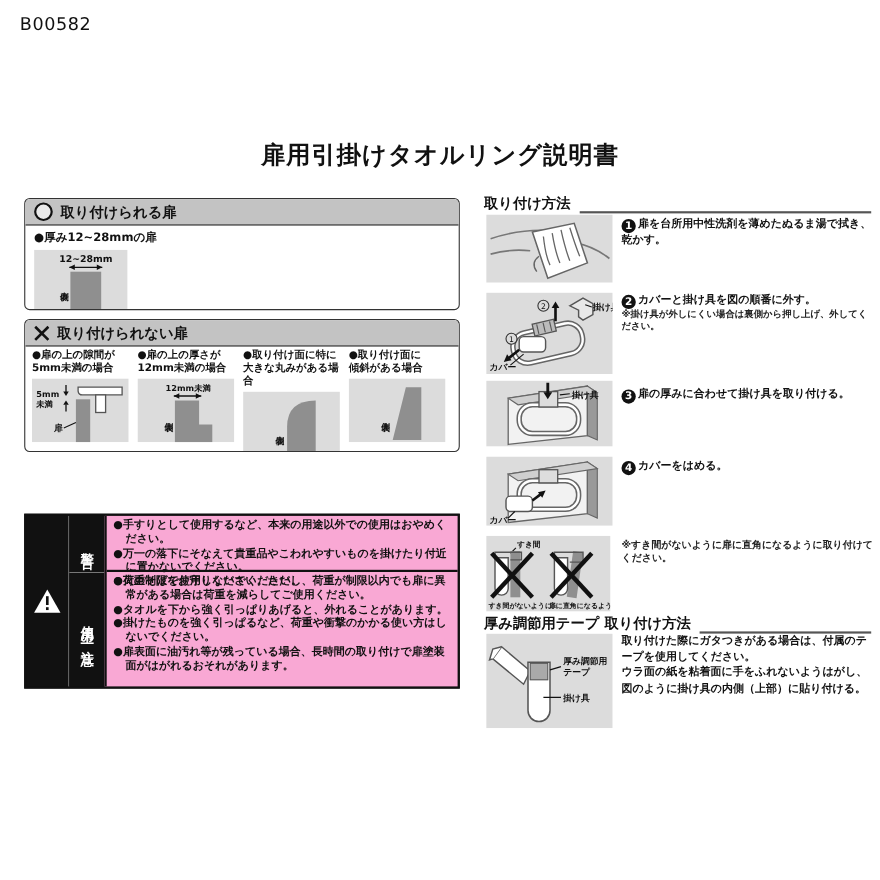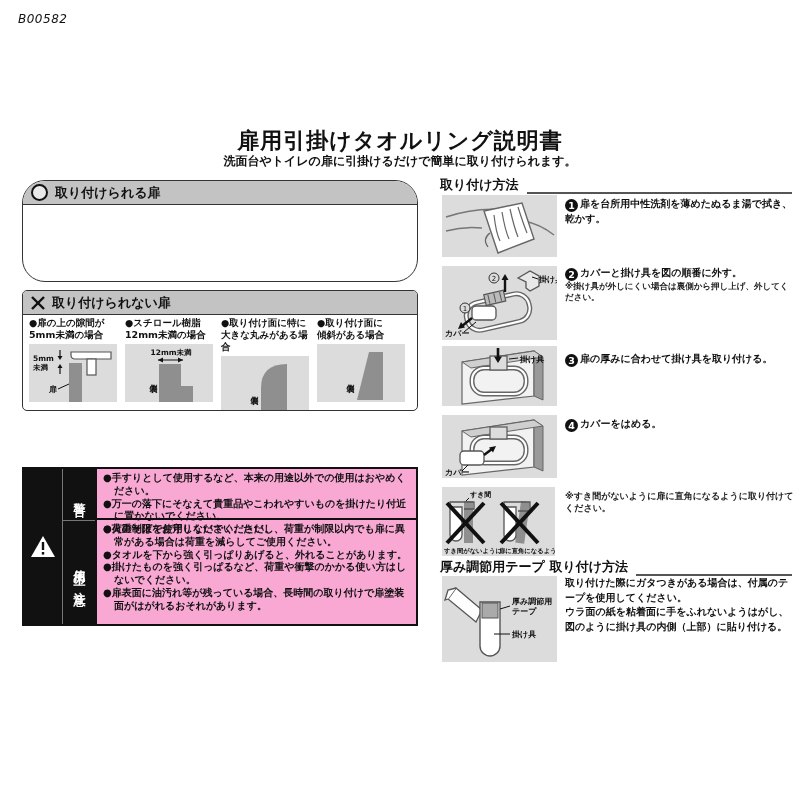--- a/index.html
+++ b/index.html
@@ -1,21 +1,21 @@
 <!DOCTYPE html>
 <html><head>
 <meta charset="utf-8">
 <style>
   html,body{margin:0;padding:0;background:#fff;}
   .page{position:relative;width:800px;height:800px;background:#fff;overflow:hidden;
         font-family:"DejaVu Sans","Liberation Sans",sans-serif;color:#111;}
   .abs{position:absolute;}
 
   
-  .code{position:absolute;left:18px;top:12px;font-size:12px;letter-spacing:.5px;font-style:italic;}
+  .code{position:absolute;left:18px;top:12px;font-size:16px;letter-spacing:.5px;}
   .title{position:absolute;left:0;right:0;top:126px;text-align:center;font-size:22px;font-weight:bold;letter-spacing:1px;}
   .subtitle{position:absolute;left:0;right:0;top:153px;text-align:center;font-size:12px;font-weight:bold;}
 
   
   .secbox{position:absolute;left:22px;width:396px;border:1.5px solid #333;border-radius:5px;background:#fff;overflow:hidden;box-sizing:border-box;}
   .sechead{height:23px;background:#c3c3c3;border-bottom:1.5px solid #333;display:flex;align-items:center;gap:7px;padding:0 8px;font-weight:bold;font-size:13px;}
   .circle-ic{width:13px;height:13px;border:2.2px solid #111;border-radius:50%;background:#e9e9e9;flex:0 0 auto;}
   .seccontent{position:relative;width:100%;height:calc(100% - 24.5px);}
   .bullet{position:absolute;left:8px;top:4px;font-size:10.5px;font-weight:bold;}
   .nacol{position:absolute;top:2px;width:92px;}
@@ -55,26 +55,36 @@
 
   svg text{font-family:"DejaVu Sans","Liberation Sans",sans-serif;}
 </style>
 </head>
 <body>
 
 <div class="page">
 
   <div class="code">B00582</div>
   <div class="title">扉用引掛けタオルリング説明書</div>
-  <div class="subtitle">洗面台やトイレの扉に引掛けるだけで簡単に取り付けられます。</div>
-
-  <div class="secbox" style="top:180px;height:102px;border-radius:23px;">
+
+  <div class="secbox" style="top:180px;height:102px;">
     <div class="sechead">
       <span class="circle-ic"></span>
       <span>取り付けられる扉</span>
+    </div>
+    <div class="seccontent">
+      <div class="bullet">●厚み12~28mmの扉</div>
+      <svg class="abs" style="left:8px;top:22px;" width="85" height="61" viewBox="0 0 85 61">
+        <rect x="0" y="0" width="85" height="61" fill="#dcdcdc"></rect>
+        <text x="47" y="11" font-size="8.5" font-weight="bold" text-anchor="middle" fill="#111">12~28mm</text>
+        <line x1="32" y1="16" x2="62" y2="16" stroke="#111" stroke-width="1.2"></line>
+        <path d="M32,16 l5,-2.5 v5 z M62,16 l-5,-2.5 v5 z" fill="#111"></path>
+        <rect x="33" y="20" width="28" height="38" fill="#8f8f8f"></rect>
+        <text x="27" y="32" font-size="8" font-weight="bold" fill="#111" writing-mode="tb">表側</text>
+      </svg>
     </div>
   </div>
 
   <div class="secbox" style="top:290px;height:121px;">
     <div class="sechead">
       <svg width="14" height="14" viewBox="0 0 14 14">
         <line x1="1" y1="1" x2="13" y2="13" stroke="#111" stroke-width="2.4"></line>
         <line x1="13" y1="1" x2="1" y2="13" stroke="#111" stroke-width="2.4"></line>
       </svg>
       <span>取り付けられない扉</span>
@@ -94,21 +104,21 @@
             <path d="M31,20 l-2.5,4 h5 z" fill="#111"></path>
           <path d="M42,8 h40 v7 h-36 a4,4 0 0 1 -4,-3.5 z" fill="#fff" stroke="#555" stroke-width="1.2"></path>
           <rect x="58" y="15" width="9" height="16" fill="#fff" stroke="#555" stroke-width="1.2"></rect>
           <rect x="40" y="19" width="13" height="39" fill="#8f8f8f"></rect>
           <text x="20" y="48" font-size="8" font-weight="bold" fill="#111">扉</text>
           <line x1="29" y1="45" x2="40" y2="40" stroke="#111" stroke-width="1"></line>
         </svg>
       </div>
 
       <div class="nacol" style="left:102px;">
-        <div class="nahead">●スチロール樹脂
+        <div class="nahead">●扉の上の厚さが
  12mm未満の場合</div>
         <svg class="nafig" width="88" height="58" viewBox="0 0 88 58">
           <rect x="0" y="0" width="88" height="58" fill="#dcdcdc"></rect>
           <text x="46" y="11" font-size="7.5" font-weight="bold" text-anchor="middle" fill="#111">12mm未満</text>
           <line x1="33" y1="16" x2="58" y2="16" stroke="#111" stroke-width="1.2"></line>
           <path d="M33,16 l5,-2.5 v5 z M58,16 l-5,-2.5 v5 z" fill="#111"></path>
           <path d="M34,20 h22 v22 h12 v16 h-34 z" fill="#8f8f8f"></path>
           <text x="28" y="34" font-size="8" font-weight="bold" fill="#111" writing-mode="tb">表側</text>
         </svg>
       </div>

